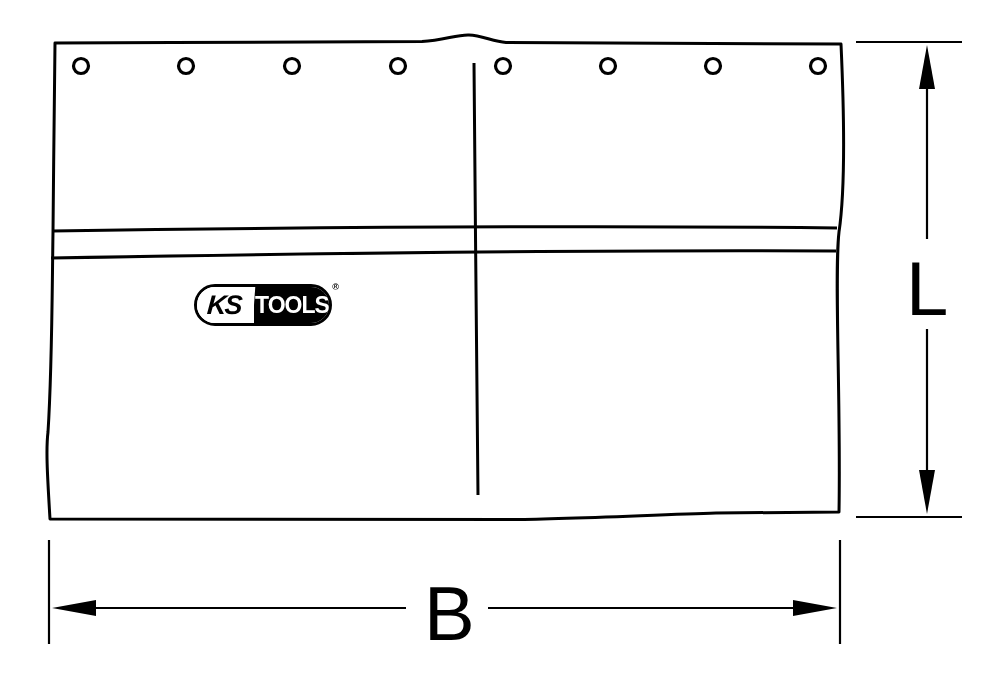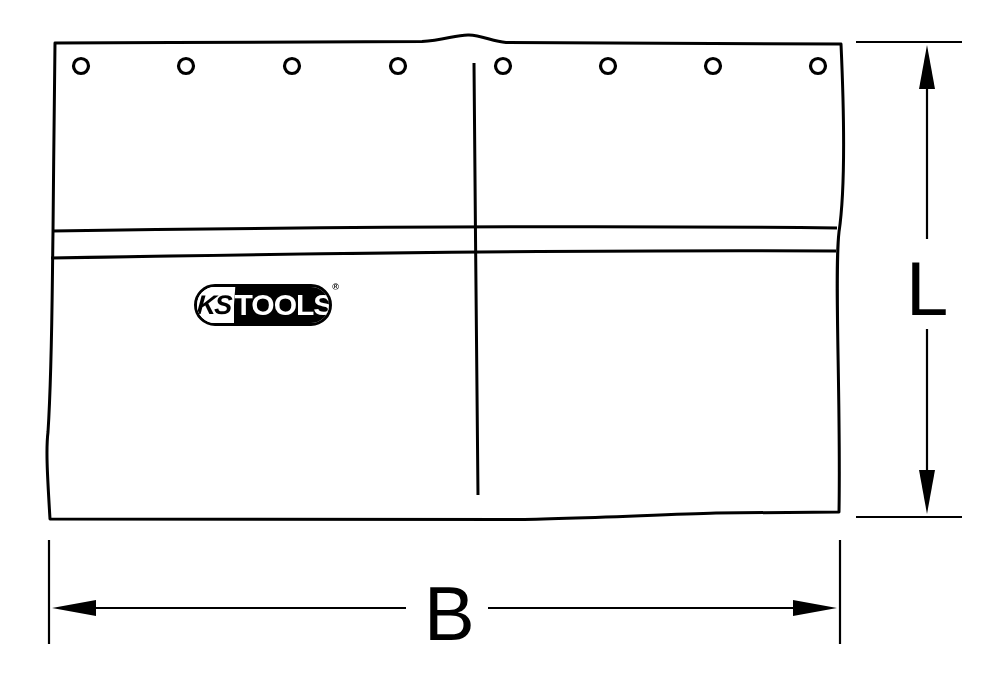--- a/index.html
+++ b/index.html
@@ -68,21 +68,21 @@
     transform: skewX(-4deg);
   }
   .logo-tools {
     flex: 1;
     height: 100%;
     background: #000000;
     color: #ffffff;
     display: flex;
     align-items: center;
     justify-content: center;
-    font-size: 30px;
+    font-size: 23px;
     font-weight: bold;
     letter-spacing: -1px;
     padding-left: 1px;
   }
   .logo-reg {
     position: absolute;
     right: -5px;
     top: -1px;
     font-size: 9px;
     font-weight: bold;

